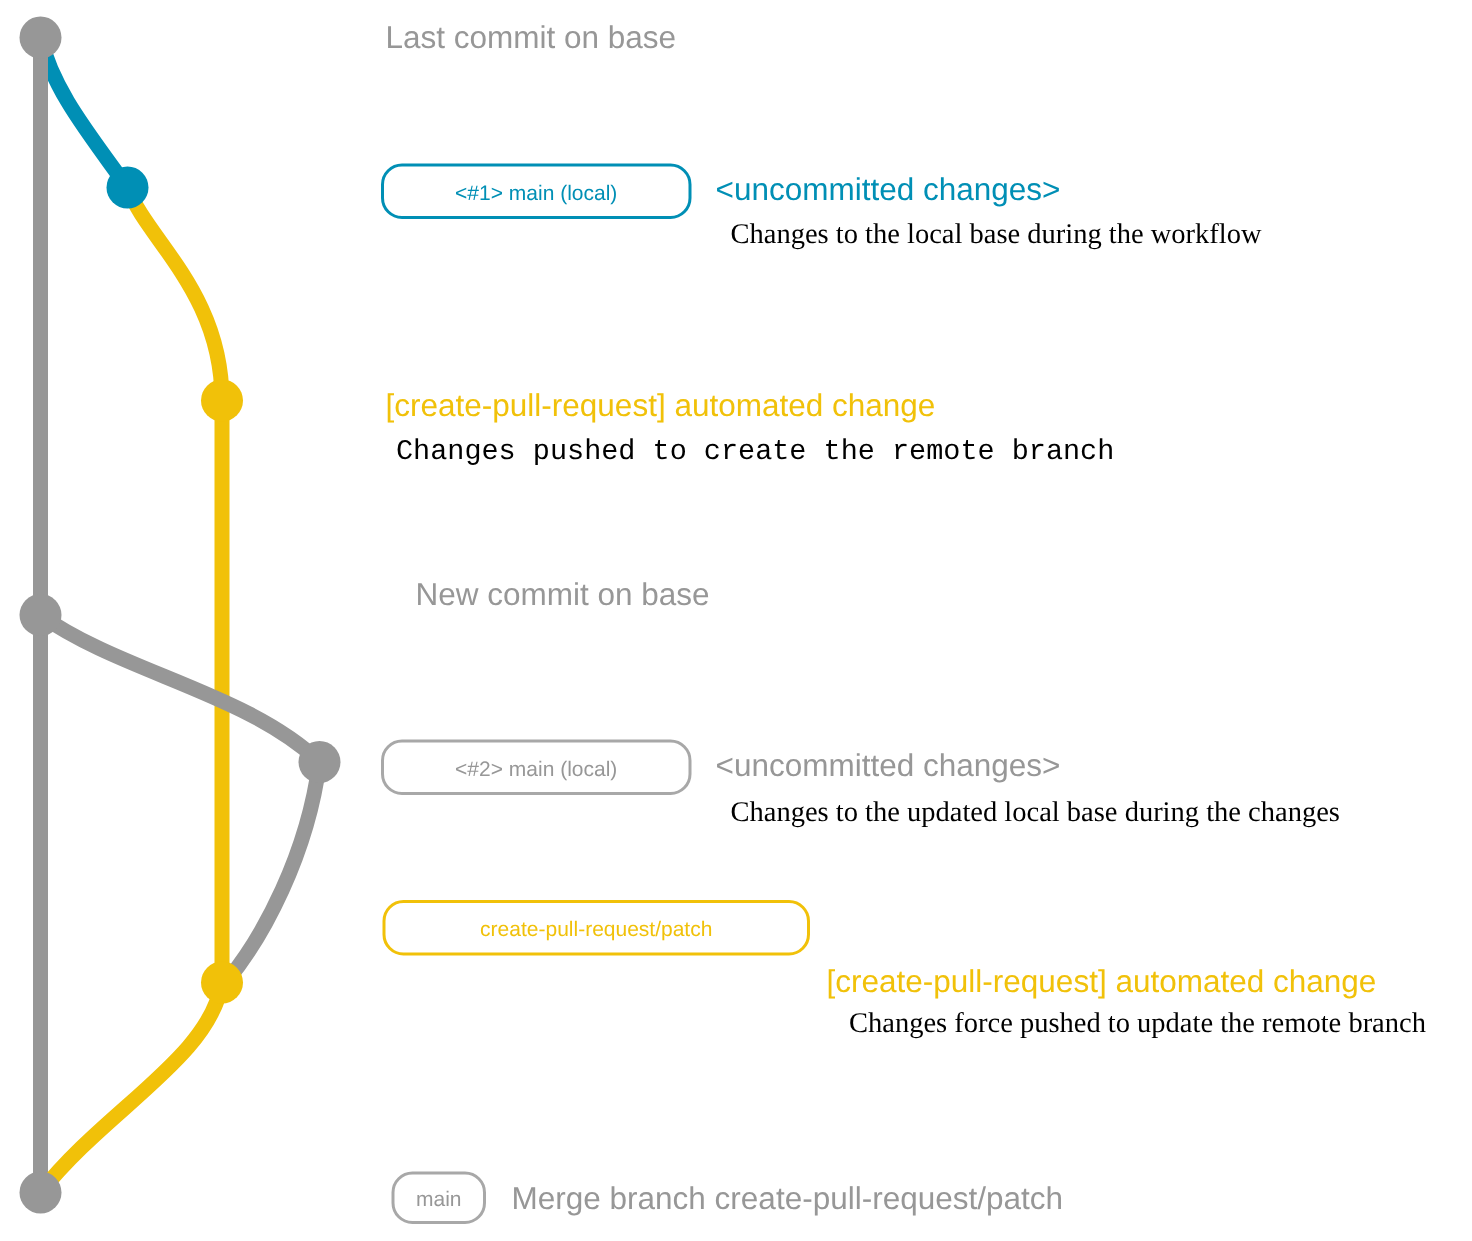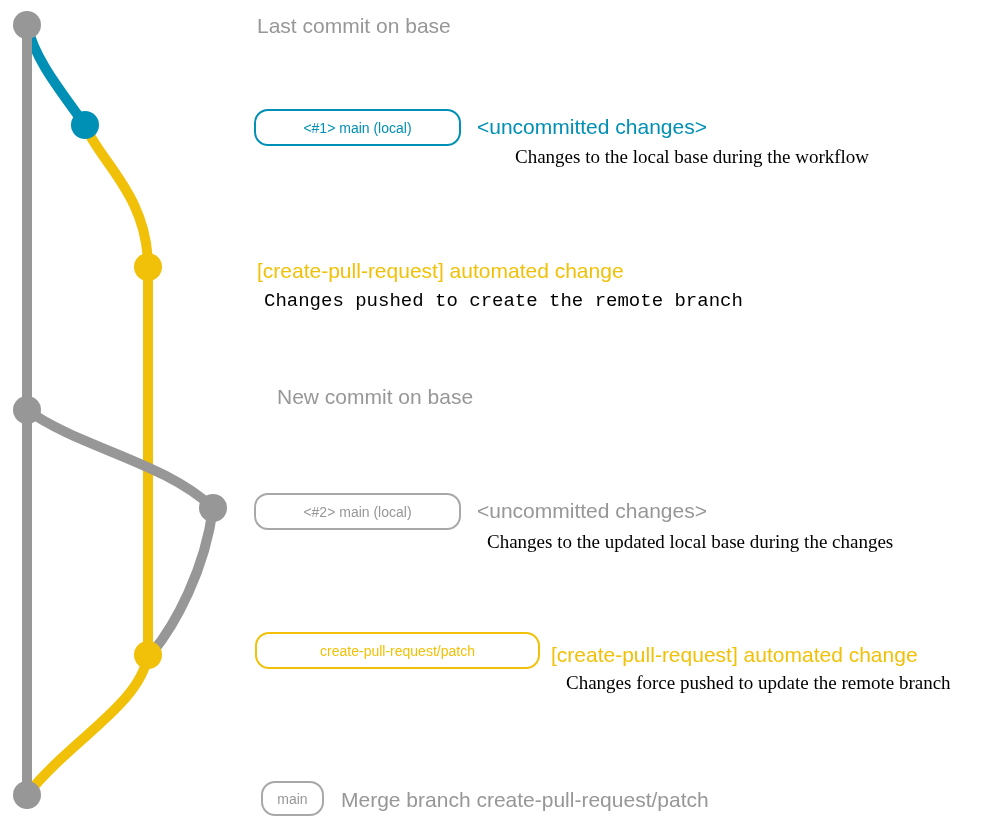--- a/index.html
+++ b/index.html
@@ -72,34 +72,34 @@
     <circle cx="148" cy="655" r="14" fill="#f1c109"></circle>
     <circle cx="27" cy="795" r="14" fill="#979797"></circle>
   </svg>
 
   <div class="abs heading" style="left:257px; top:13px;text-align:center;">Last commit on base</div>
 
   <div class="abs badge blue" style="left:254px; top:109px; width:207px; height:37px;">
     <span>&lt;#1&gt; main (local)</span>
   </div>
   <div class="abs msg blue" style="left:477px; top:114px;">&lt;uncommitted changes&gt;</div>
-  <div class="abs note" style="left:487px; top:146px;margin-left:28px;">Changes to the local base during the workflow</div>
+  <div class="abs note" style="left:487px; top:146px;">Changes to the local base during the workflow</div>
 
   <div class="abs msg yellow" style="left:257px; top:258px;">[create-pull-request] automated change</div>
   <div class="abs note" style="left:264px; top:290px;font-family:Liberation Mono, monospace;">Changes pushed to create the remote branch</div>
 
   <div class="abs heading" style="left:257px; top:384px;margin-left:20px;">New commit on base</div>
 
   <div class="abs badge gray" style="left:254px; top:493px; width:207px; height:37px;">
     <span>&lt;#2&gt; main (local)</span>
   </div>
   <div class="abs msg gray" style="left:477px; top:498px;">&lt;uncommitted changes&gt;</div>
   <div class="abs note" style="left:487px; top:531px;">Changes to the updated local base during the changes</div>
 
-  <div class="abs badge yellow" style="left:255px; top:632px; width:285px; height:37px;">
+  <div class="abs badge yellow" style="left:255px; top:600px; width:285px; height:37px;">
     <span>create-pull-request/patch</span>
   </div>
   <div class="abs msg yellow" style="left:551px; top:642px;">[create-pull-request] automated change</div>
   <div class="abs note" style="left:566px; top:672px;">Changes force pushed to update the remote branch</div>
 
   <div class="abs badge gray" style="left:261px; top:781px; width:63px; height:35px;">
     <span>main</span>
   </div>
   <div class="abs msg gray" style="left:341px; top:787px;">Merge branch create-pull-request/patch</div>
 

